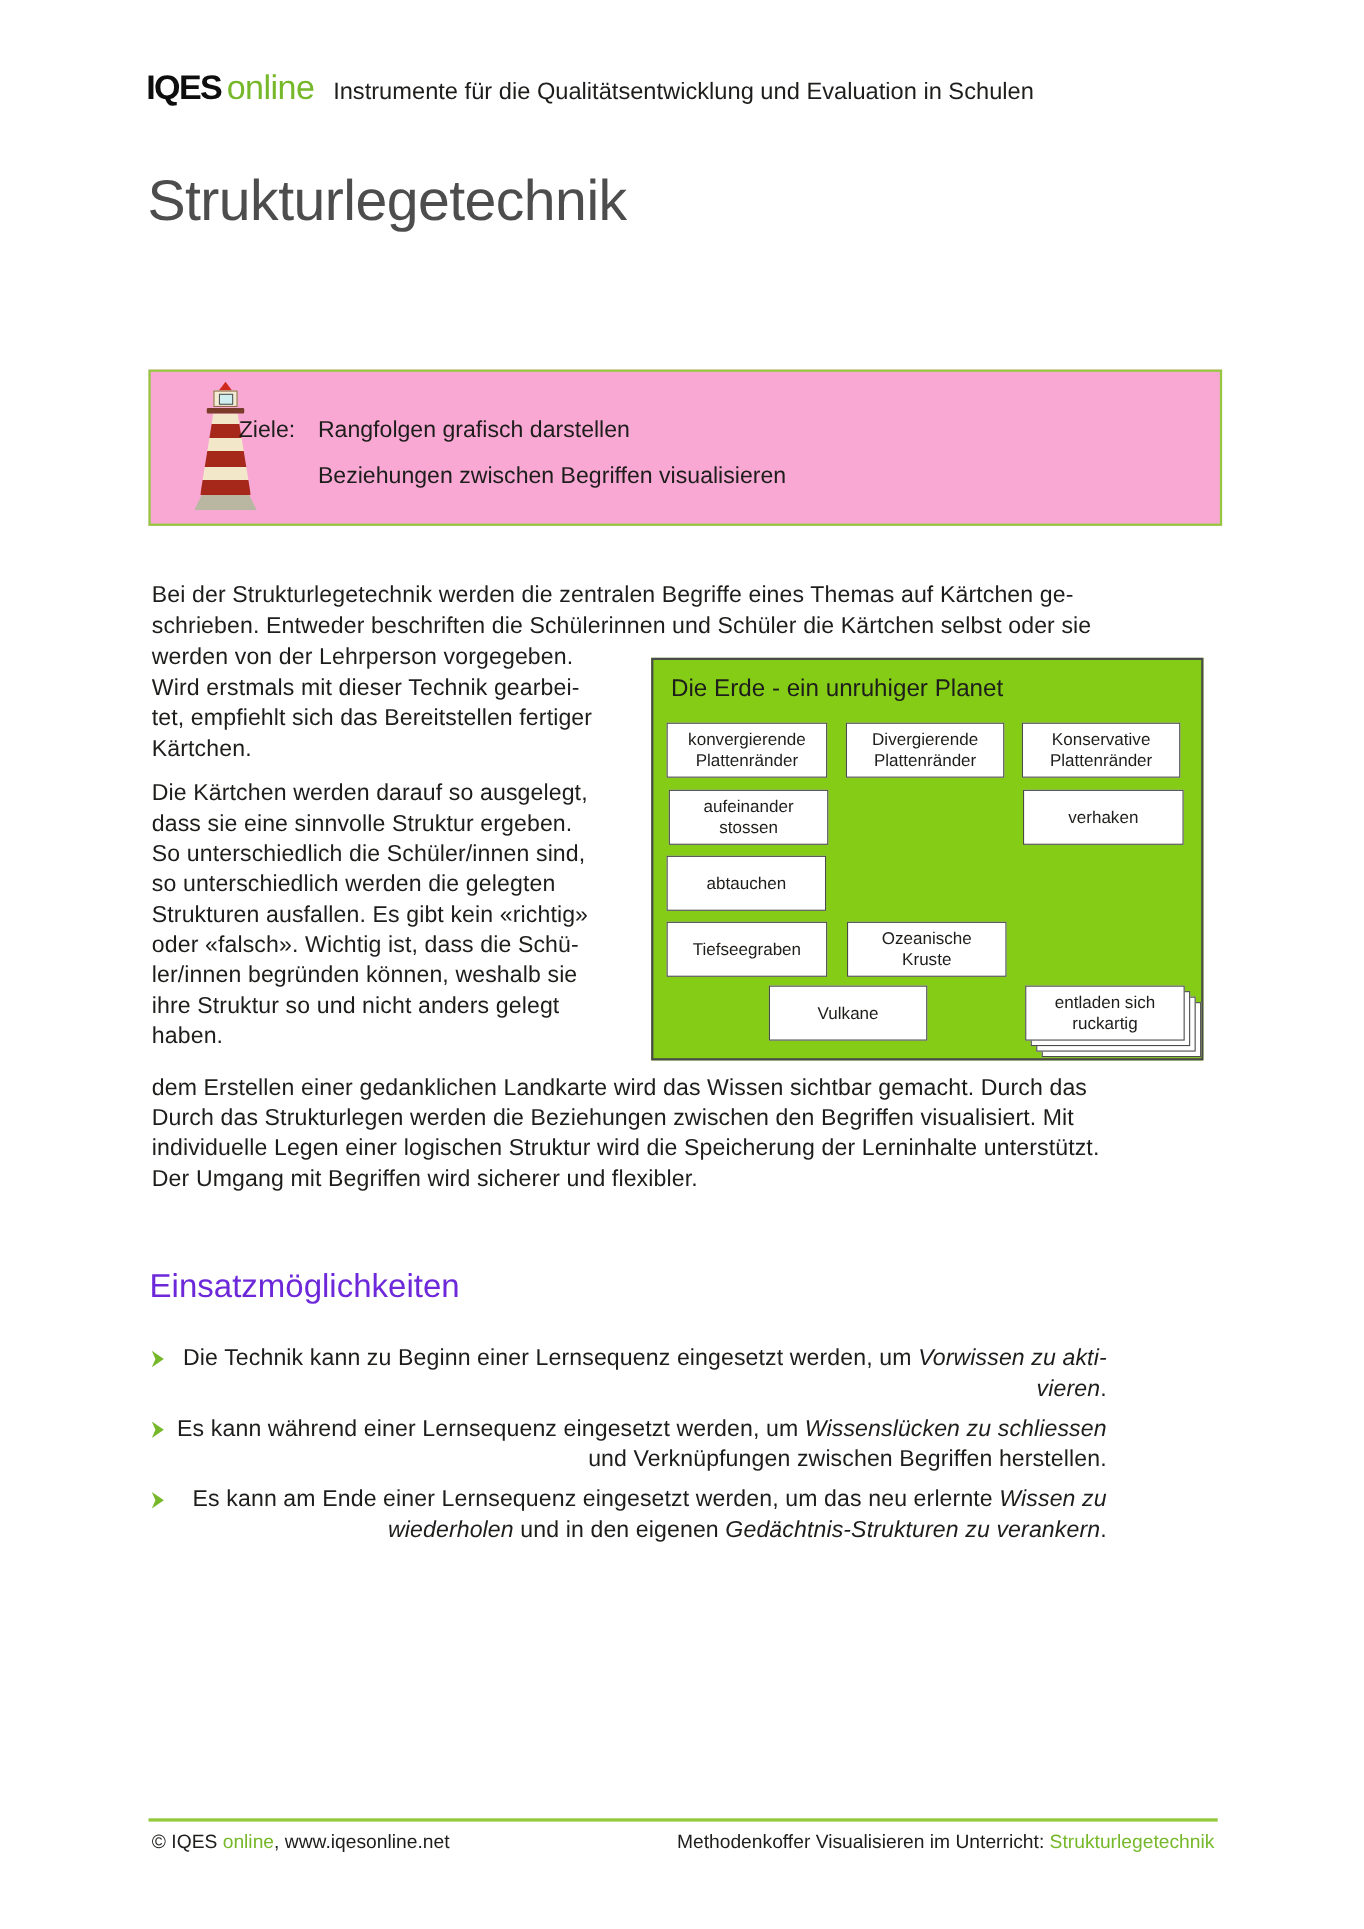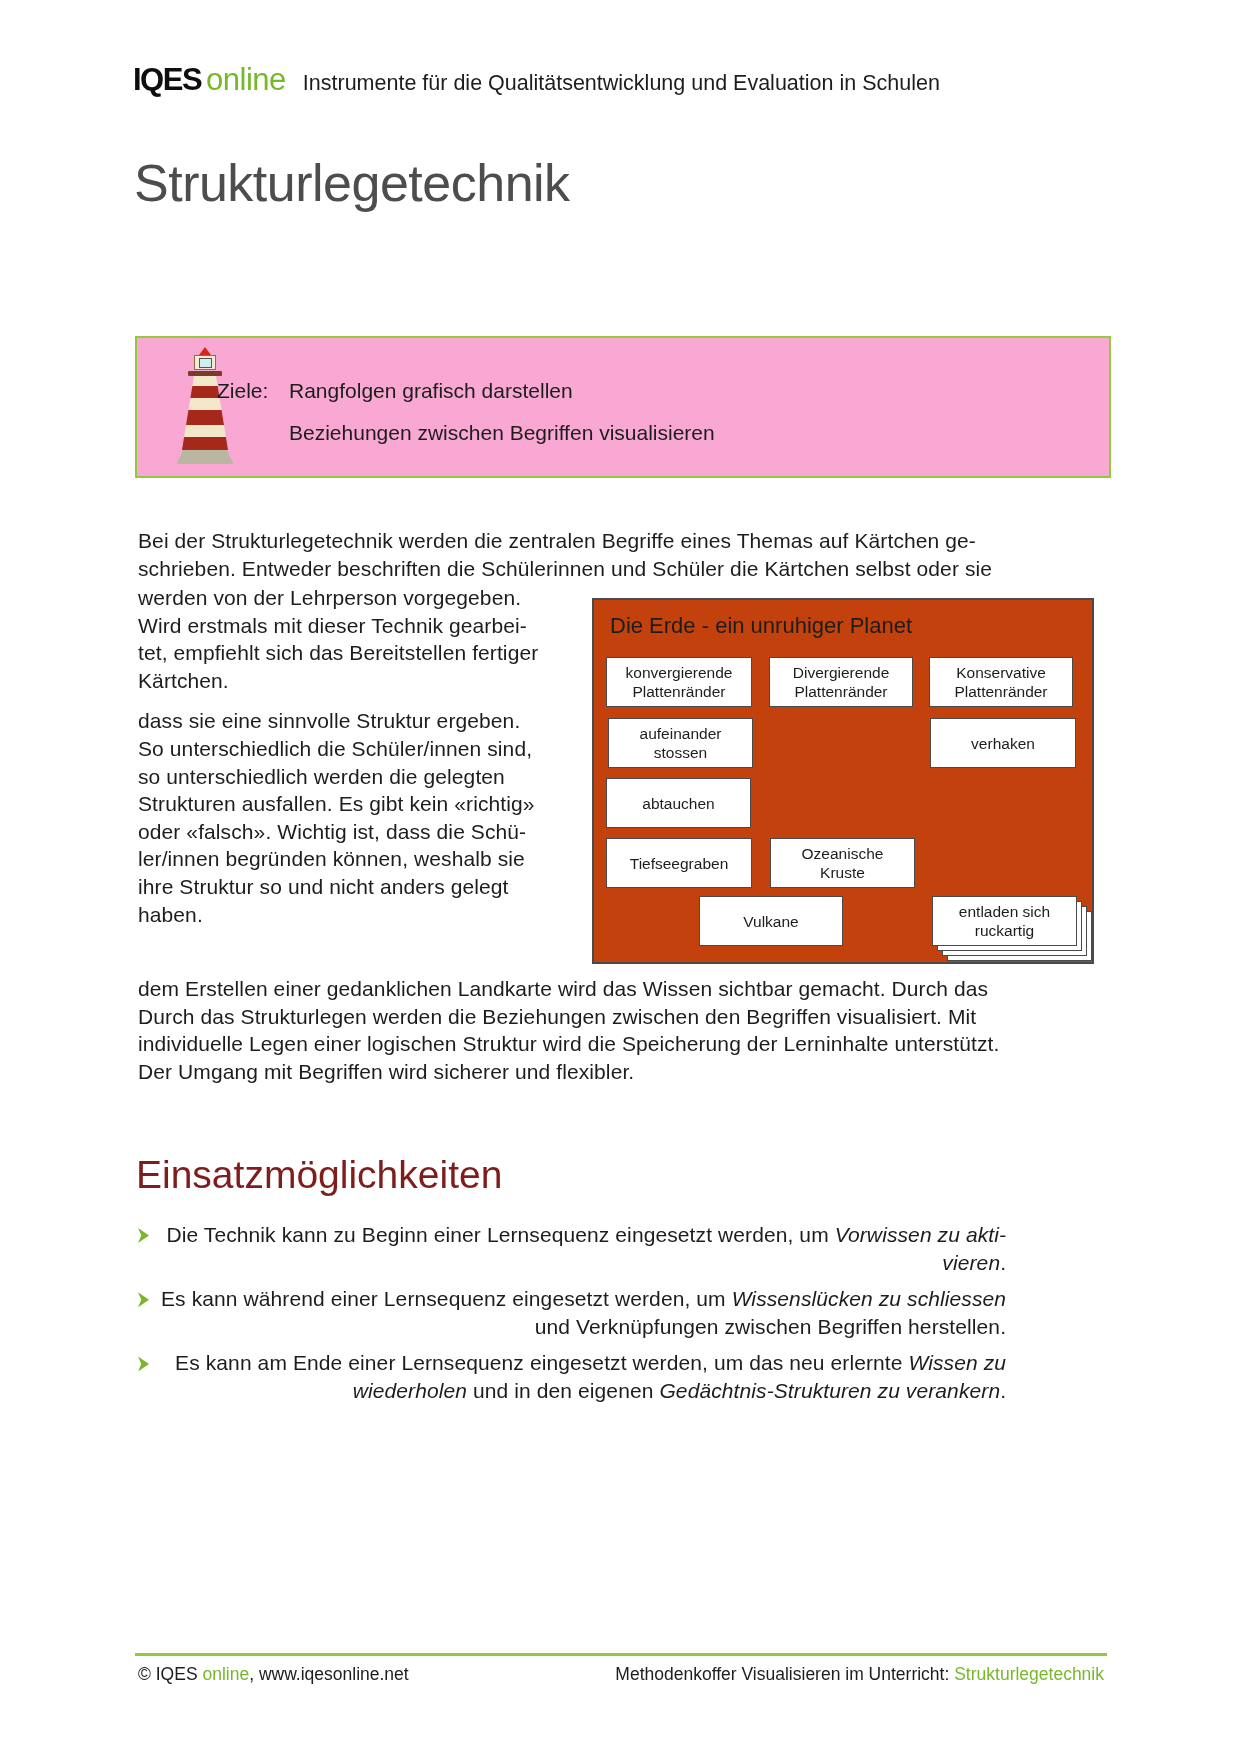--- a/index.html
+++ b/index.html
@@ -28,27 +28,27 @@
   .lh-tower{width:46px;height:74px;clip-path:polygon(26% 0,74% 0,100% 100%,0 100%);
     background:linear-gradient(180deg,#f2e8c9 0 13%,#a5281b 13% 30%,#f2e8c9 30% 46%,#a5281b 46% 66%,#f2e8c9 66% 82%,#a5281b 82% 100%);}
   .lh-base{width:57px;height:14px;background:#b9b6a2;clip-path:polygon(12% 0,88% 0,100% 100%,0 100%);}
   
   .tline{font-size:21px;line-height:27.6px;white-space:nowrap;letter-spacing:0.1px;}
   .intro{position:absolute;left:138px;top:527px;}
   .coltext{position:absolute;left:138px;top:584px;}
   .para + .para{margin-top:13px;}
   .after{position:absolute;left:138px;top:975px;}
   
-  .figure-box{position:absolute;left:592px;top:598px;width:498px;height:362px;border:2px solid #4a4a4a;background:#c2410c;}
+  .figure-box{position:absolute;left:592px;top:598px;width:498px;height:362px;border:2px solid #4a4a4a;background:#84cc16;}
   .figure-title{position:absolute;left:16px;top:13px;font-size:22px;white-space:nowrap;color:#1d1d1b;}
   .card{position:absolute;background:#fff;border:1.5px solid #4a4a4a;display:flex;align-items:center;justify-content:center;
     text-align:center;white-space:pre-line;font-size:15.5px;line-height:19px;color:#1d1d1b;}
   .stack-layer{background:#fff;}
   
-  .usage-heading{position:absolute;left:136px;top:1153px;font-size:39px;font-weight:400;color:#7f1d1d;white-space:nowrap;}
+  .usage-heading{position:absolute;left:136px;top:1153px;font-size:30px;font-weight:400;color:#6d28d9;white-space:nowrap;}
   .usage-list{position:absolute;left:138px;top:1221px;}
   .bullet{position:relative;padding-left:23px;margin-bottom:9px;text-align:right;}
   .bmark{position:absolute;left:0;top:7px;width:11px;height:15px;background:#76b82a;
     clip-path:polygon(0 0,100% 50%,0 100%,30% 50%);}
   .bline{font-size:21px;line-height:27.6px;white-space:nowrap;letter-spacing:0.1px;}
   .it{font-style:italic;}
   
   .footer-line{position:absolute;left:135px;top:1653px;width:972px;height:3px;background:#94c83d;}
   .footer{position:absolute;left:138px;top:1664px;width:966px;display:flex;justify-content:space-between;align-items:baseline;}
   .footer span{white-space:nowrap;}
@@ -89,20 +89,21 @@
   </div>
 
 <div class="coltext">
     <div class="para">
       <div class="tline">werden von der Lehrperson vorgegeben.</div>
       <div class="tline">Wird erstmals mit dieser Technik gearbei-</div>
       <div class="tline">tet, empfiehlt sich das Bereitstellen fertiger</div>
       <div class="tline">Kärtchen.</div>
     </div>
     <div class="para">
+      <div class="tline">Die Kärtchen werden darauf so ausgelegt,</div>
       <div class="tline">dass sie eine sinnvolle Struktur ergeben.</div>
       <div class="tline">So unterschiedlich die Schüler/innen sind,</div>
       <div class="tline">so unterschiedlich werden die gelegten</div>
       <div class="tline">Strukturen ausfallen. Es gibt kein «richtig»</div>
       <div class="tline">oder «falsch». Wichtig ist, dass die Schü-</div>
       <div class="tline">ler/innen begründen können, weshalb sie</div>
       <div class="tline">ihre Struktur so und nicht anders gelegt</div>
       <div class="tline">haben.</div>
     </div>
   </div>

